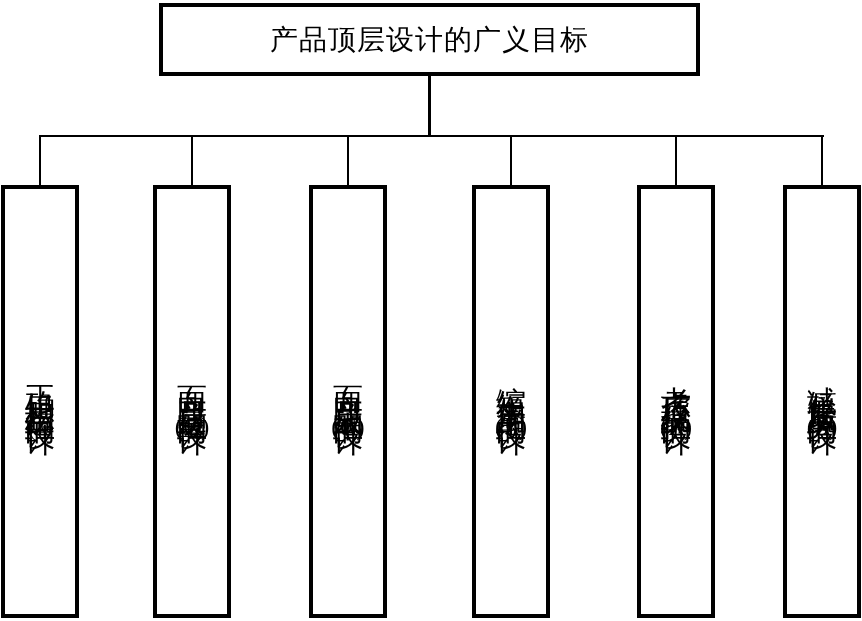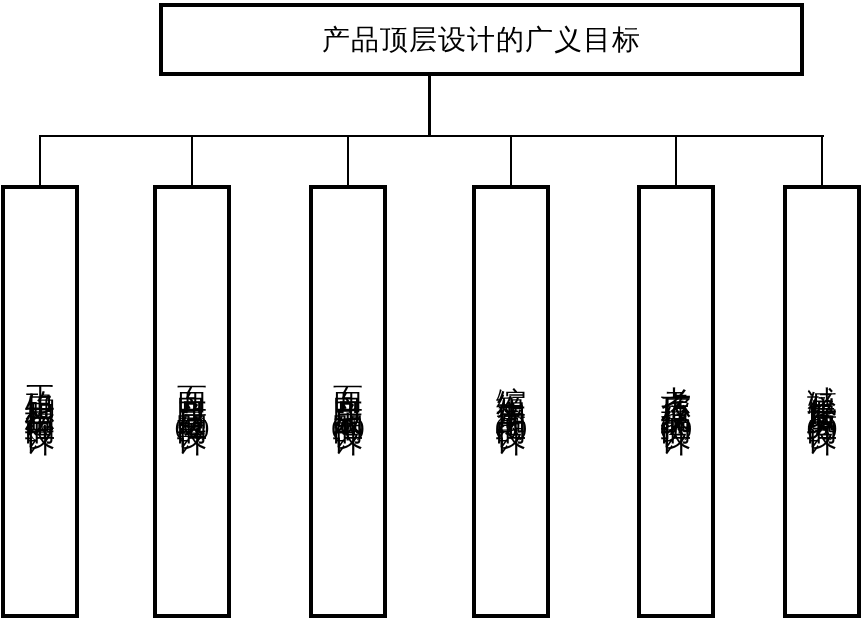--- a/index.html
+++ b/index.html
@@ -14,21 +14,21 @@
     background: #ffffff;
     font-family: "Liberation Serif", "DejaVu Serif", serif;
     color: #000000;
     overflow: hidden;
   }
   
   .root-box {
     position: absolute;
     left: 159px;
     top: 3px;
-    width: 645px;
+    width: 541px;
     height: 73px;
     border: 4px solid #000000;
     box-sizing: border-box;
     display: flex;
     align-items: center;
     justify-content: center;
     background: #ffffff;
   }
   .root-box .root-label {
     font-size: 28px;

